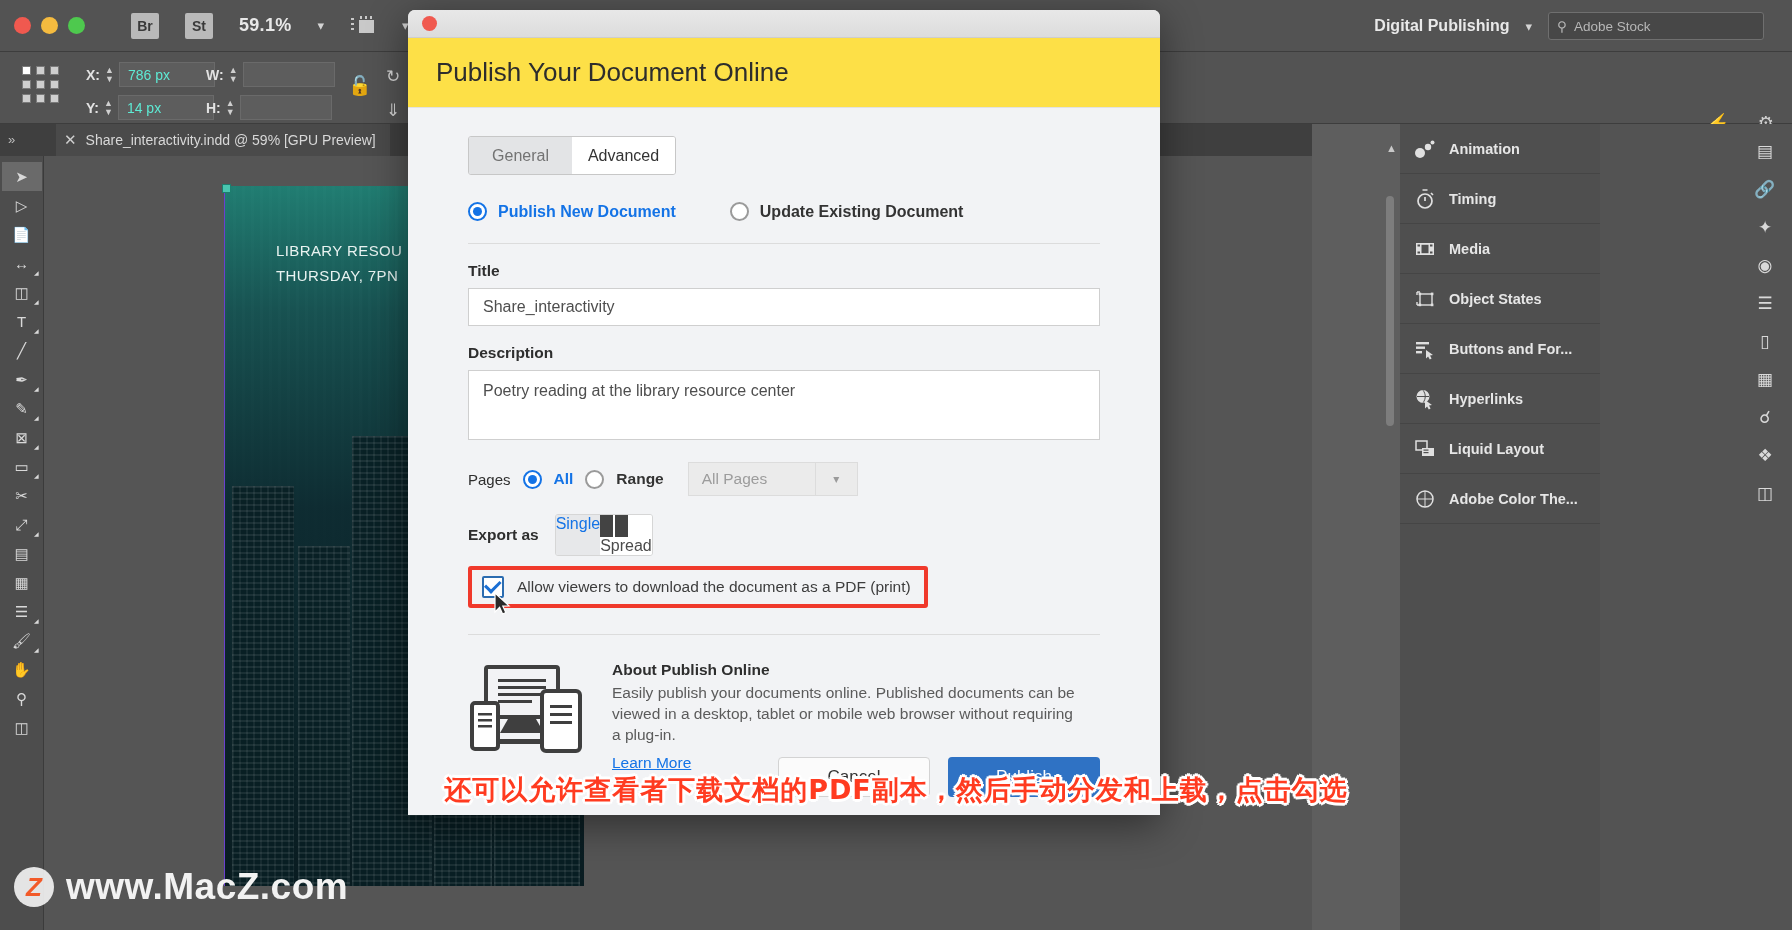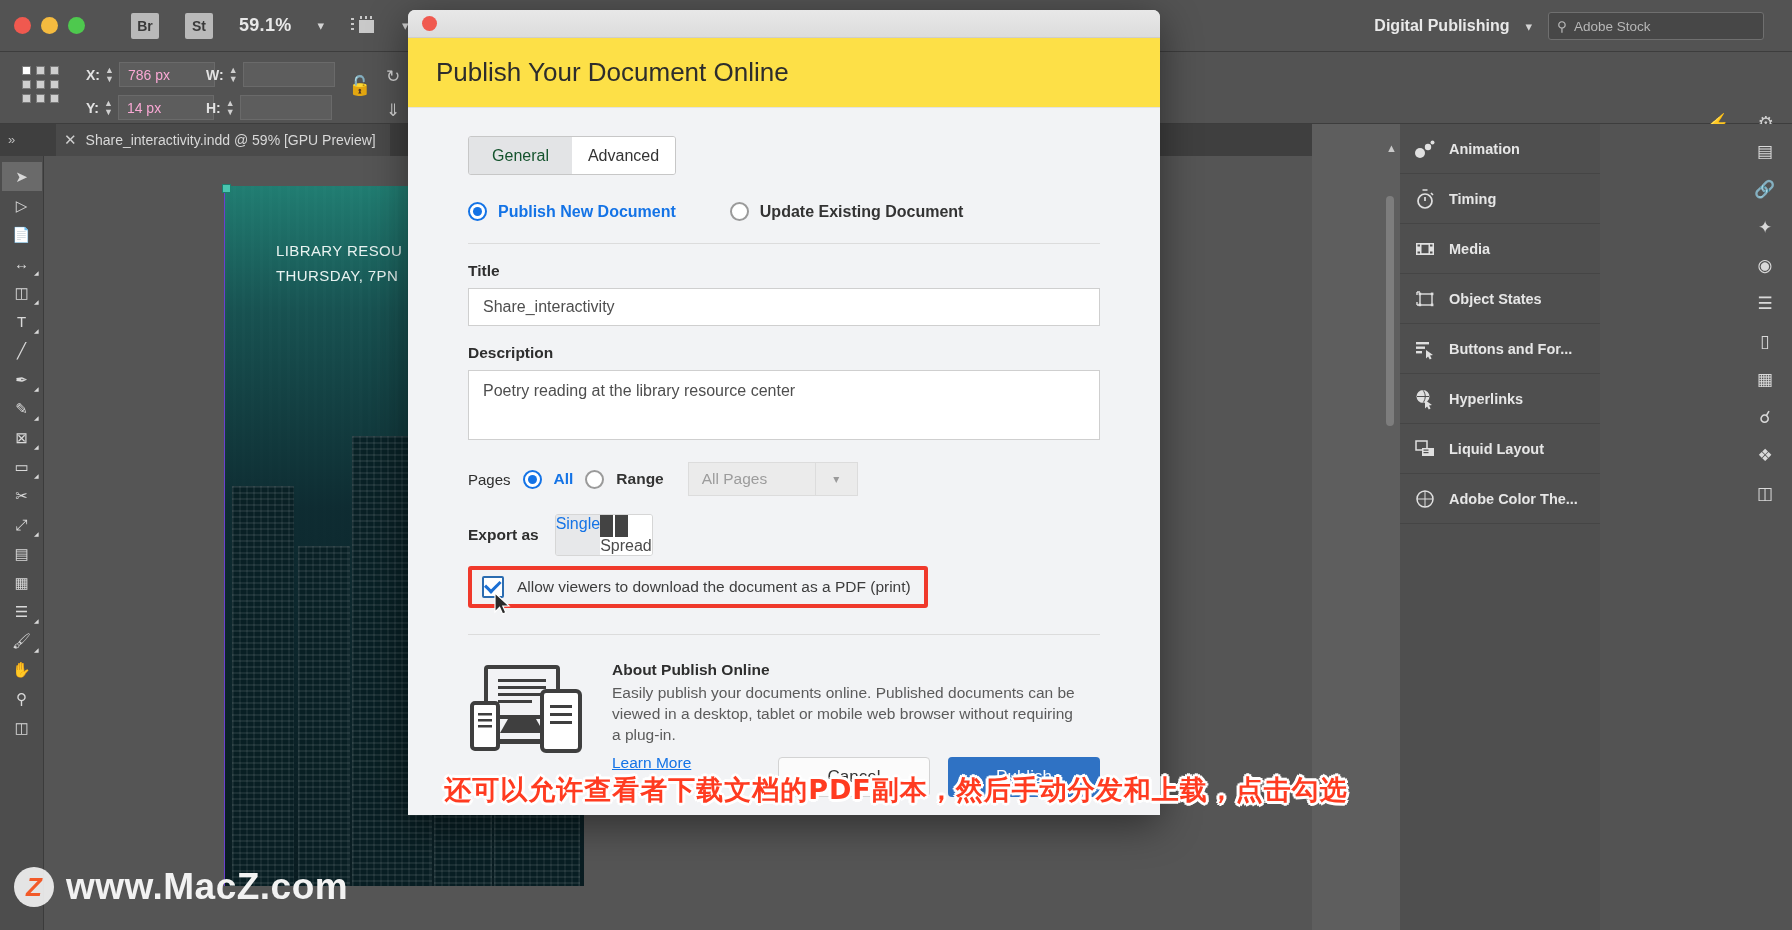--- a/index.html
+++ b/index.html
@@ -41,21 +41,21 @@
     position: absolute; width: 9px; height: 9px; background: #cfcfcf;
     border: 1px solid #7a7a7a;
   }
   .coordbox {
     position: absolute; display: flex; align-items: center; gap: 5px;
   }
   .coordbox .lab { color: #e2e2e2; font-size: 14px; font-weight: bold; }
   .stepper { display: flex; flex-direction: column; gap: 1px; color: #cfcfcf; font-size: 9px; line-height: 8px; }
   .field {
     background: #5d5d5d; border: 1px solid #6a6a6a; height: 25px; width: 96px;
-    color: #f9a8d4; font-size: 14px; display: flex; align-items: center; padding-left: 8px;
+    color: #5eead4; font-size: 14px; display: flex; align-items: center; padding-left: 8px;
   }
   .field.wide { width: 92px; }
 
   .id-tabbar {
     position: absolute; left: 0; top: 124px; width: 1792px; height: 32px;
     background: #3f3f3f;
   }
   .doctab {
     position: absolute; left: 56px; top: 0; height: 32px; background: #4a4a4a;
     display: flex; align-items: center; padding: 0 14px 0 8px; gap: 9px;
@@ -190,21 +190,21 @@
     border-bottom: 1px solid #e2e2e2;
   }
   .modal-head h1 { font-size: 26px; font-weight: normal; color: #2d2d2d; }
   .modal-body { padding: 28px 60px 0 60px; }
 
   .tabs { display: flex; width: 208px; border: 1px solid #c7c7c7; border-radius: 3px; overflow: hidden; }
   .tab {
     flex: 1; height: 37px; display: flex; align-items: center; justify-content: center;
     font-size: 16px; background: #fff; color: #333;
   }
-  .tab.active { background: #e3e4e6; color: #14532d; }
+  .tab.active { background: #e3e4e6; color: #737373; }
 
   .radio-row { display: flex; align-items: center; gap: 11px; margin-top: 27px; }
   .radio {
     width: 19px; height: 19px; border-radius: 50%; border: 2px solid #9a9a9a; background: #fff;
     display: flex; align-items: center; justify-content: center;
   }
   .radio.on { border-color: #1473e6; }
   .radio.on::after { content:''; width: 9px; height: 9px; border-radius: 50%; background: #1473e6; }
   .radio-lab { font-size: 16px; font-weight: bold; color: #333; }
   .radio-lab.blue { color: #1473e6; }

